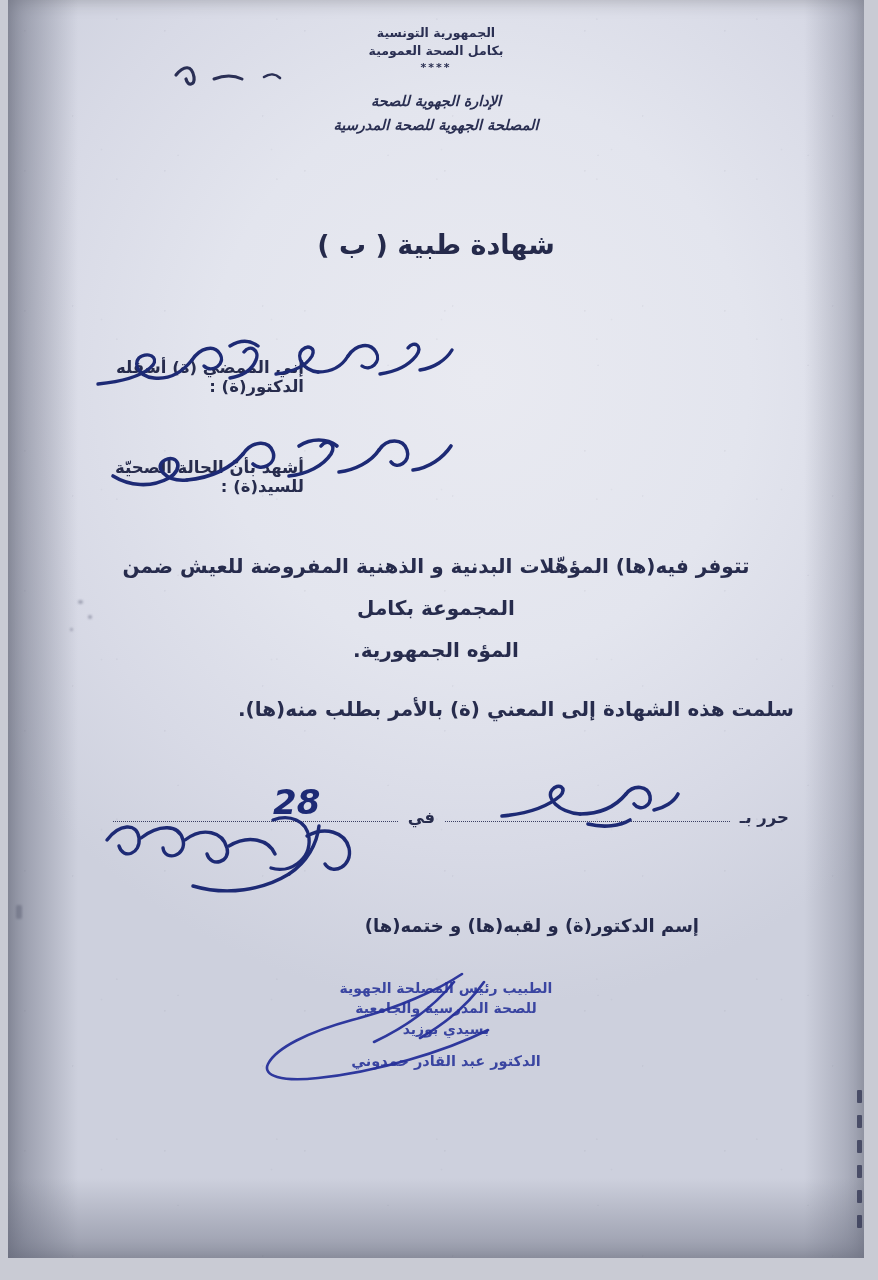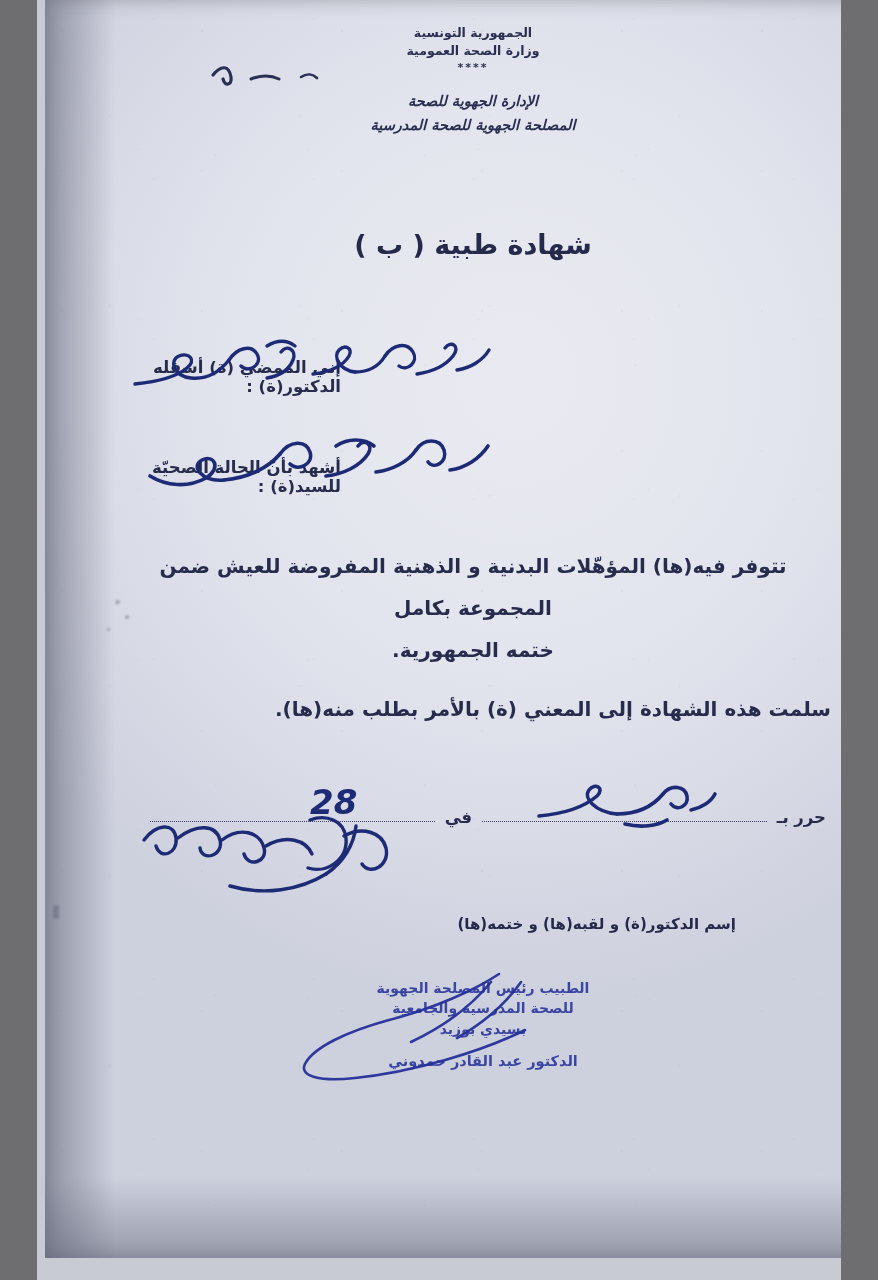--- a/index.html
+++ b/index.html
@@ -2,21 +2,21 @@
 <html lang="ar" dir="rtl"><head>
 <meta charset="utf-8">
 <style>
   html, body {
     margin: 0;
     padding: 0;
     background: #6e6e70;
   }
   .page {
     position: relative;
-    width: 804px;
+    width: 878px;
     height: 1280px;
     margin: 0 auto;
     overflow: hidden;
     background: #c9cbd4;
     font-family: "DejaVu Sans", "Liberation Sans", sans-serif;
   }
   
   .sheet {
     position: absolute;
     left: 8px;
@@ -133,21 +133,21 @@
     font-size: 20px;
     font-weight: bold;
     line-height: 2.1;
   }
 
   .sig-label {
     position: absolute;
     direction: rtl;
     color: #24294a;
     font-weight: bold;
-    font-size: 15px;
+    font-size: 18px;
   }
 
   .stamp {
     position: absolute;
     direction: rtl;
     text-align: center;
     color: #2e3a9c;
     font-weight: bold;
     font-size: 14px;
     line-height: 1.45;
@@ -189,21 +189,21 @@
     <div class="noise"></div>
 
     <svg class="ink" style="left:160px; top:55px;" width="120" height="40" viewBox="0 0 120 40">
       <path d="M8 20 C16 10, 24 10, 26 22 C27 30, 20 32, 18 24" fill="none" stroke="#2a2f55" stroke-width="3.2" stroke-linecap="round"></path>
       <path d="M46 24 C56 20, 66 20, 74 24" fill="none" stroke="#2a2f55" stroke-width="3" stroke-linecap="round"></path>
       <path d="M96 22 C102 18, 108 19, 112 23" fill="none" stroke="#2a2f55" stroke-width="2.6" stroke-linecap="round"></path>
     </svg>
 
     <div class="header-block">
       <div class="small">الجمهورية التونسية</div>
-      <div class="small">وزارة الصحة العمومية</div>
+      <div class="small">بكامل الصحة العمومية</div>
       <div class="stars">****</div>
     </div>
 
     <div class="admin-block">
       <div>الإدارة الجهوية للصحة</div>
       <div>المصلحة الجهوية للصحة المدرسية</div>
     </div>
 
     <div class="doc-title">شهادة طبية ( ب )</div>
 
@@ -237,21 +237,21 @@
         <path d="M186 52 C204 50, 220 42, 228 30 C234 20, 224 14, 218 22"></path>
         <path d="M236 48 C252 46, 268 38, 276 26"></path>
         <path d="M276 26 C284 14, 300 14, 304 26 C308 38, 294 46, 288 38"></path>
         <path d="M310 46 C326 44, 340 34, 348 22"></path>
         <path d="M196 22 C208 14, 224 14, 234 22"></path>
       </g>
     </svg>
 
     <div class="para" style="top:545px; left:70px; right:70px;">
       <div>تتوفر فيه(ها) المؤهّلات البدنية و الذهنية المفروضة للعيش ضمن المجموعة بكامل</div>
-      <div style="text-align:center; margin-right:0;">ختمه الجمهورية.</div>
+      <div style="text-align:center; margin-right:0;">المؤه الجمهورية.</div>
     </div>
 
     <div class="para" style="top:688px; left:70px; right:70px;text-align:right;">
       <div>سلمت هذه الشهادة إلى المعني (ة) بالأمر بطلب منه(ها).</div>
     </div>
 
     <div class="line-row" style="top:808px; right:75px; left:95px;">
       <span>حرر بـ</span>
       <span class="dots"></span>
       <span>في</span>

